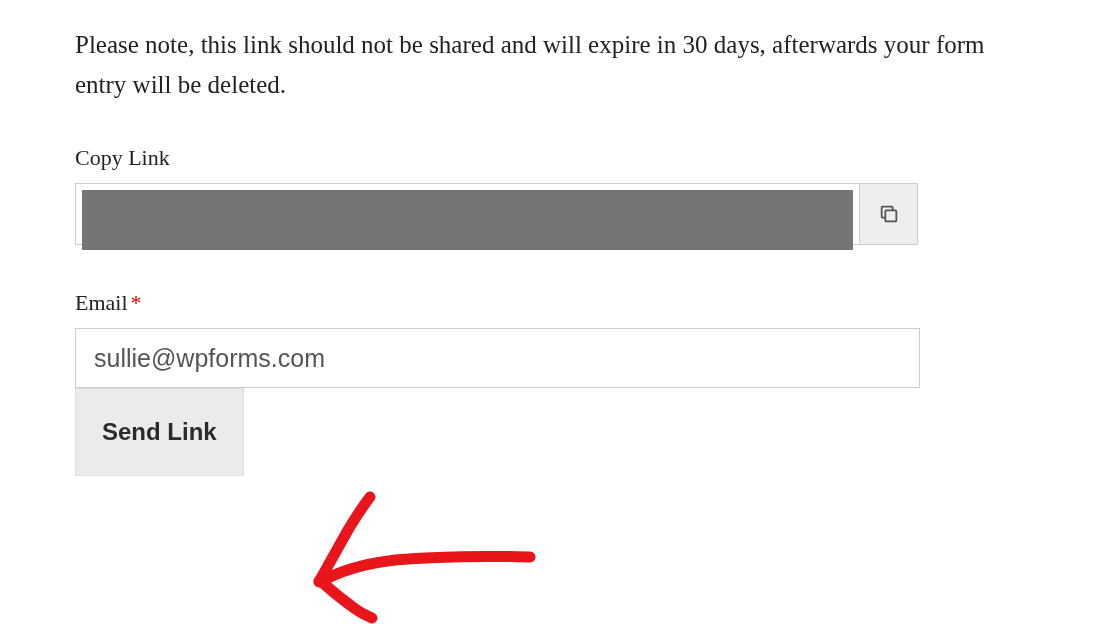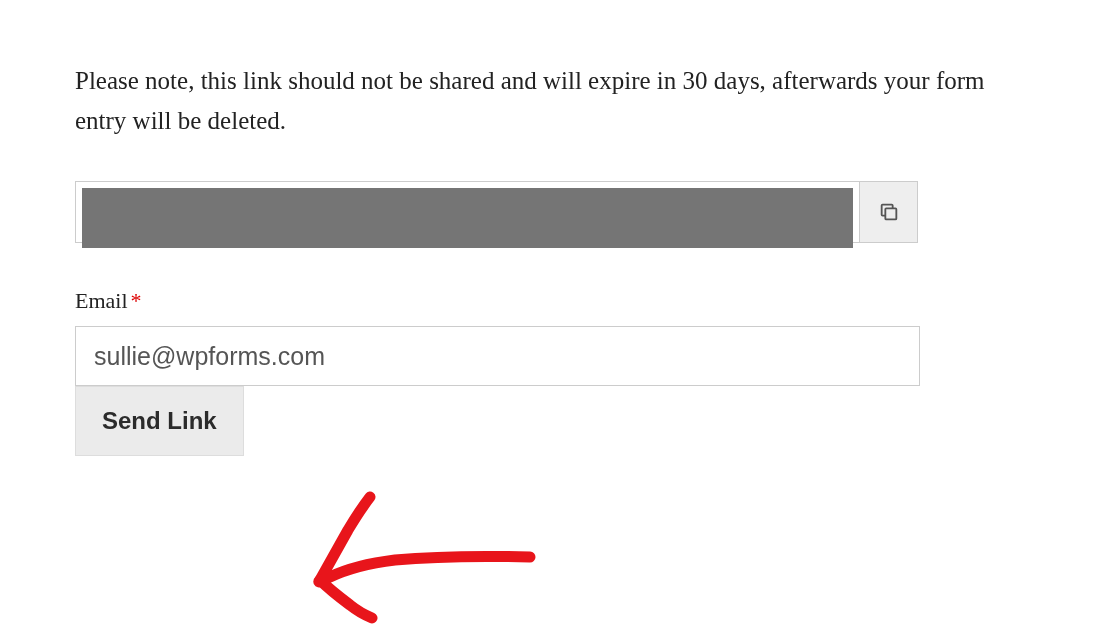--- a/index.html
+++ b/index.html
@@ -14,21 +14,20 @@
       height: 624px;
       padding: 25px 75px;
       position: relative;
     }
     .description {
       font-size: 25px;
       line-height: 1.6;
       color: #222;
       margin-bottom: 40px;
       font-family: Georgia, serif;
-      margin-top: 36px;
     }
     .field-label {
       font-size: 22px;
       color: #222;
       margin-bottom: 12px;
       font-family: Georgia, serif;
     }
     .required {
       color: #dd0000;
       margin-left: 3px;
@@ -75,21 +74,21 @@
       border: 1px solid #ccc;
       padding: 16px 18px;
       font-size: 25px;
       font-family: Arial, sans-serif;
       color: #555;
       background: #fff;
     }
     .send-button {
       background: #ebebeb;
       border: 1px solid #ddd;
-      padding: 20px 26px;
+      padding: 29px 26px;
       font-size: 24px;
       font-weight: bold;
       font-family: Arial, sans-serif;
       color: #2b2b2b;
       cursor: pointer;
     }
     .annotation-arrow {
       position: absolute;
       left: 300px;
       top: 485px;
@@ -97,20 +96,21 @@
     }
   </style>
 </head>
 <body>
 
 
 
 <p class="description">Please note, this link should not be shared and will expire in 30 days, afterwards your form entry will be deleted.</p>
 
 <div class="copy-link-group">
+  <div class="field-label">Copy Link</div>
   <div class="copy-link-row">
     <input type="text" class="copy-link-input" readonly="" value="" style="">
     <button class="copy-button">
       <svg viewBox="0 0 24 24" stroke-width="2">
         <rect x="8" y="8" width="12" height="12" rx="1"></rect>
         <path d="M16 8V5a1 1 0 0 0-1-1H5a1 1 0 0 0-1 1v10a1 1 0 0 0 1 1h3"></path>
       </svg>
     </button>
   </div>
 </div>

